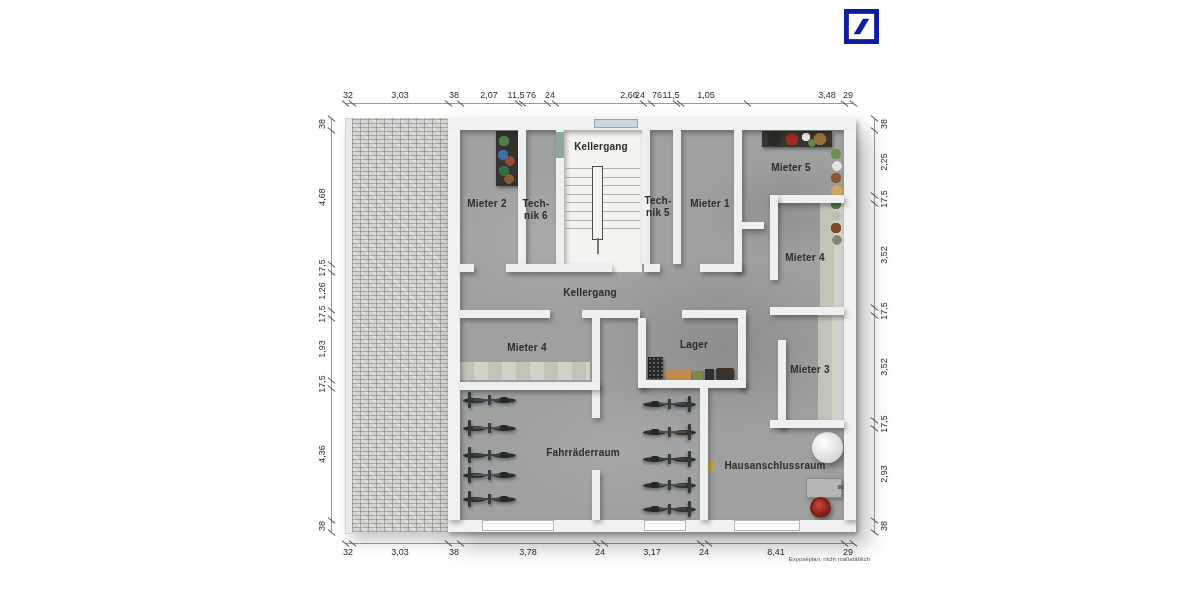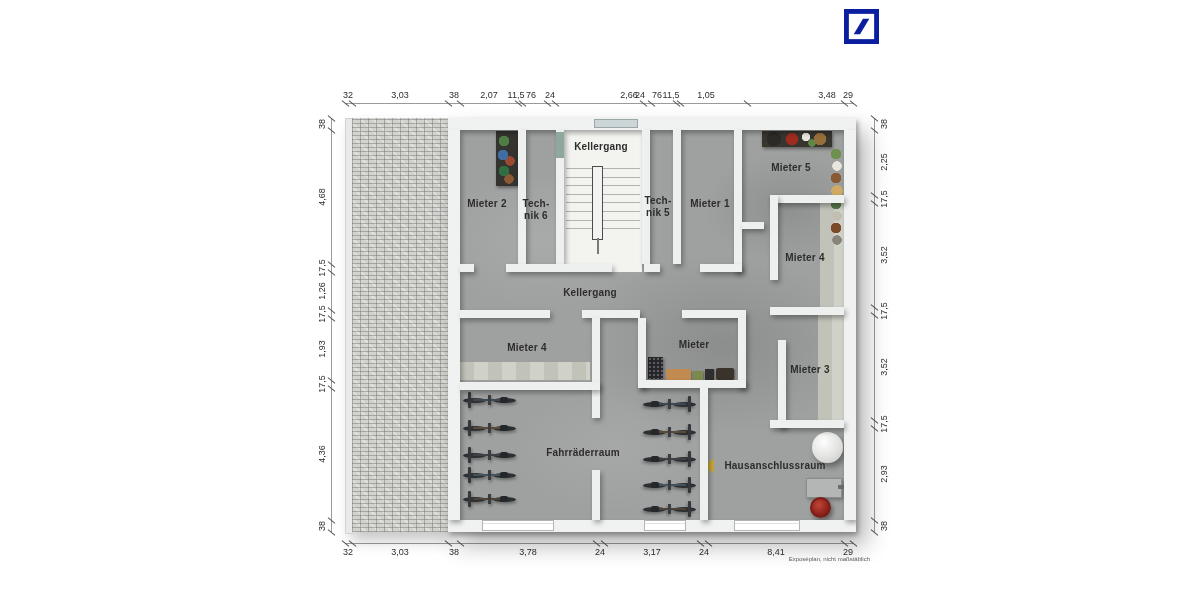--- a/index.html
+++ b/index.html
@@ -355,21 +355,21 @@
 
   <span class="room-label" style="left:601px;top:146px;">Kellergang</span>
   <span class="room-label" style="left:487px;top:203px;">Mieter 2</span>
   <span class="room-label two" style="left:536px;top:210px;"><span>Tech-</span><br><span>nik 6</span></span>
   <span class="room-label two" style="left:658px;top:207px;"><span>Tech-</span><br><span>nik 5</span></span>
   <span class="room-label" style="left:710px;top:203px;">Mieter 1</span>
   <span class="room-label" style="left:791px;top:167px;">Mieter 5</span>
   <span class="room-label" style="left:805px;top:257px;">Mieter 4</span>
   <span class="room-label" style="left:590px;top:292px;">Kellergang</span>
   <span class="room-label" style="left:527px;top:347px;">Mieter 4</span>
-  <span class="room-label" style="left:694px;top:344px;">Mieter</span>
+  <span class="room-label" style="left:694px;top:344px;">Lager</span>
   <span class="room-label" style="left:810px;top:369px;">Mieter 3</span>
   <span class="room-label" style="left:583px;top:452px;">Fahrräderraum</span>
   <span class="room-label" style="left:775px;top:465px;">Hausanschlussraum</span>
 
   <div class="logo" style="left:844px;top:9px;width:35px;height:35px;">
     <svg width="35" height="35" viewBox="0 0 36 36">
       <rect x="2.5" y="2.5" width="31" height="31" fill="#ffffff" stroke="#0C1EA0" stroke-width="5"></rect>
       <polygon points="10,26 19.5,10 26,10 16.5,26" fill="#0C1EA0"></polygon>
     </svg>
   </div>

